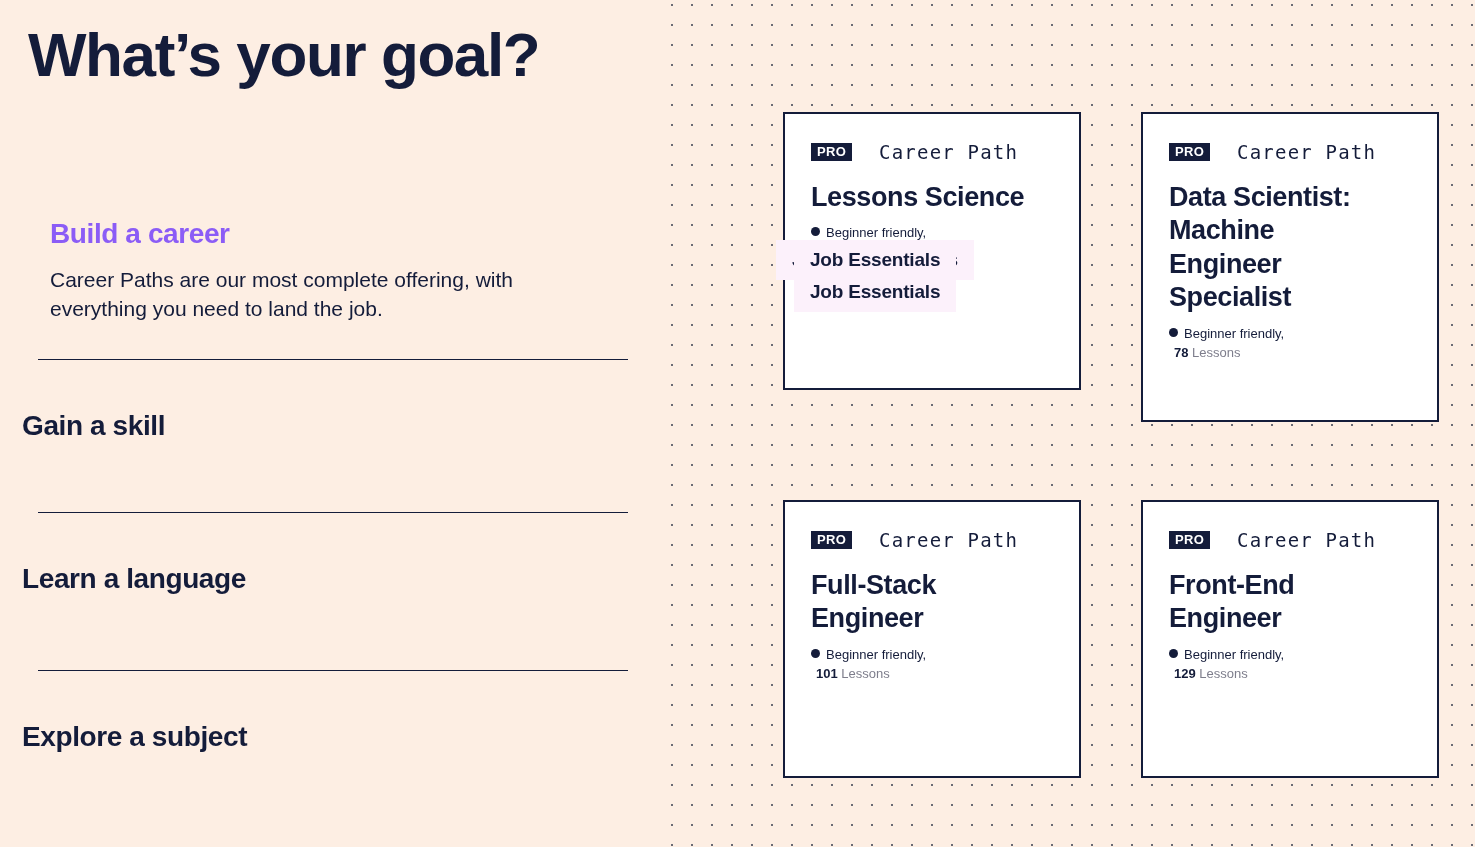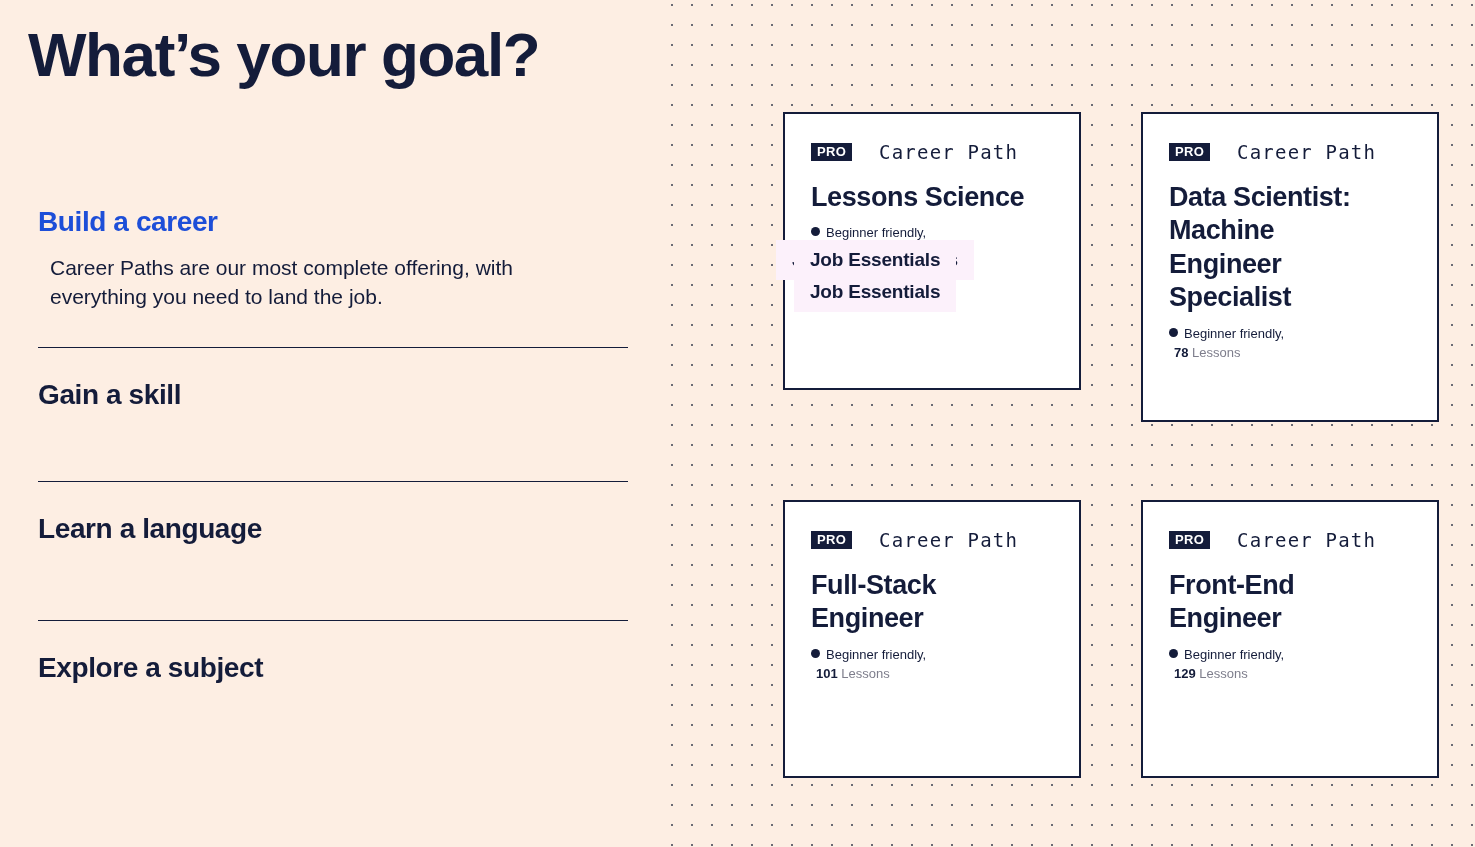--- a/index.html
+++ b/index.html
@@ -50,41 +50,41 @@
     width: 666px;
   }
   .goal-section {
     padding: 0 38px;
     box-sizing: border-box;
   }
   .goal-heading {
     font-size: 28px;
     font-weight: 700;
     letter-spacing: -0.4px;
-    color: #1d4ed8;
-    margin: 0;
+    color: #8b5cf6;
+    margin: 12px;
     line-height: 1.2;
   }
   .goal-desc {
     margin: 14px 0 0 12px;
     font-size: 21px;
     line-height: 1.42;
     color: #141c3a;
     max-width: 470px;
     font-weight: 400;
   }
   .divider {
     height: 1px;
     background: #141c3a;
     margin: 35px 38px 0 38px;
   }
   .goal-item {
-    padding: 0 38px;
-    box-sizing: border-box;
-    margin-top: 30px;
+    padding: 0 22px;
+    box-sizing: border-box;
+    margin-top: 49px;
   }
   .goal-item-label {
     font-size: 28px;
     font-weight: 700;
     letter-spacing: -0.4px;
     color: #141c3a;
     line-height: 1.2;
     display: block;
   }
   .gap-a { height: 34px; }

